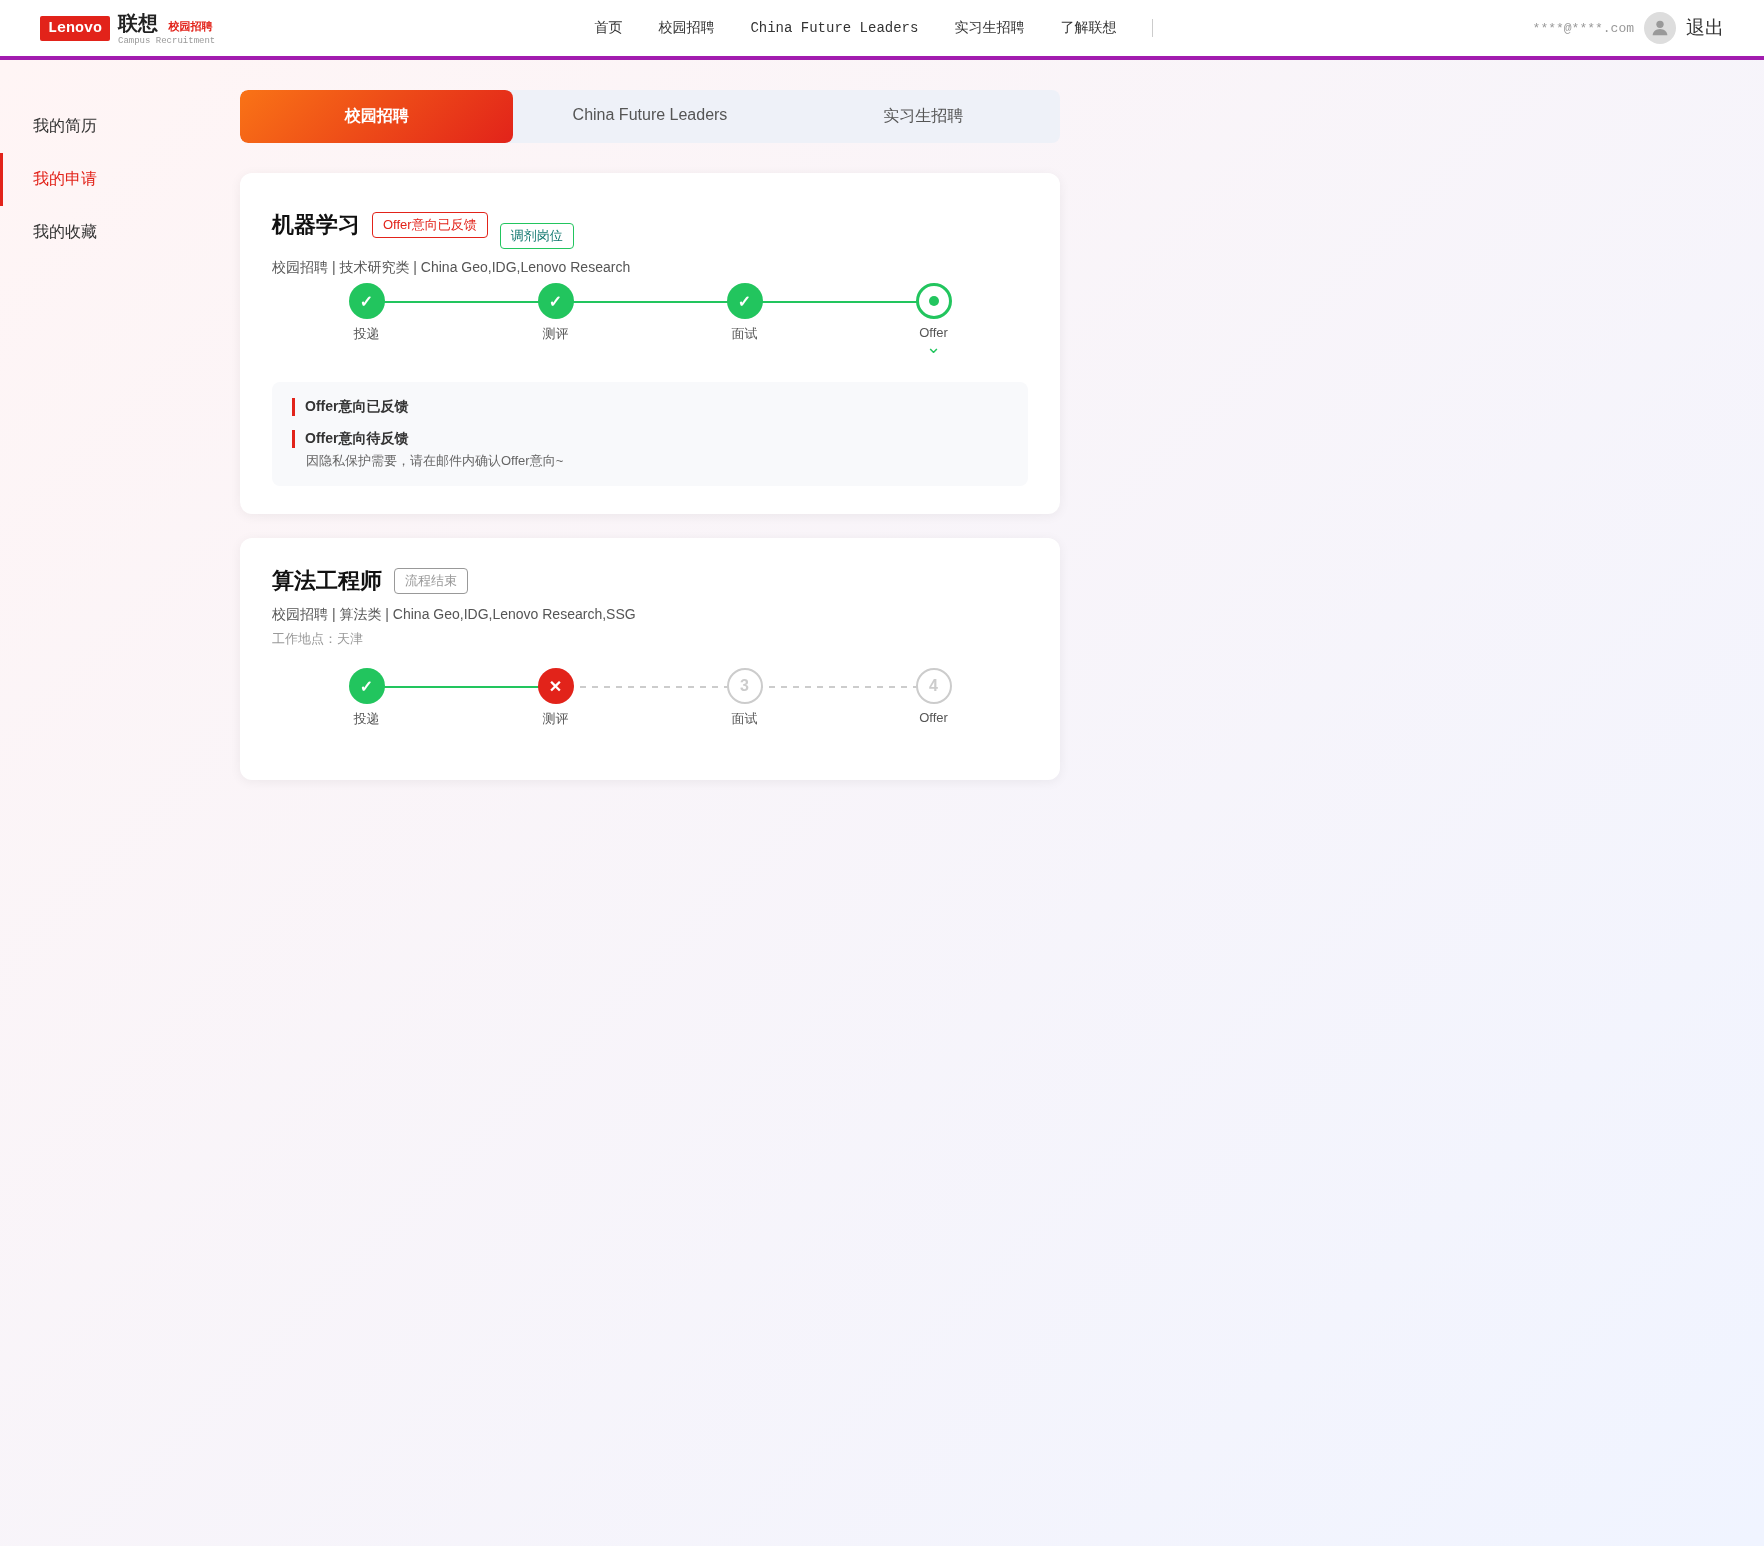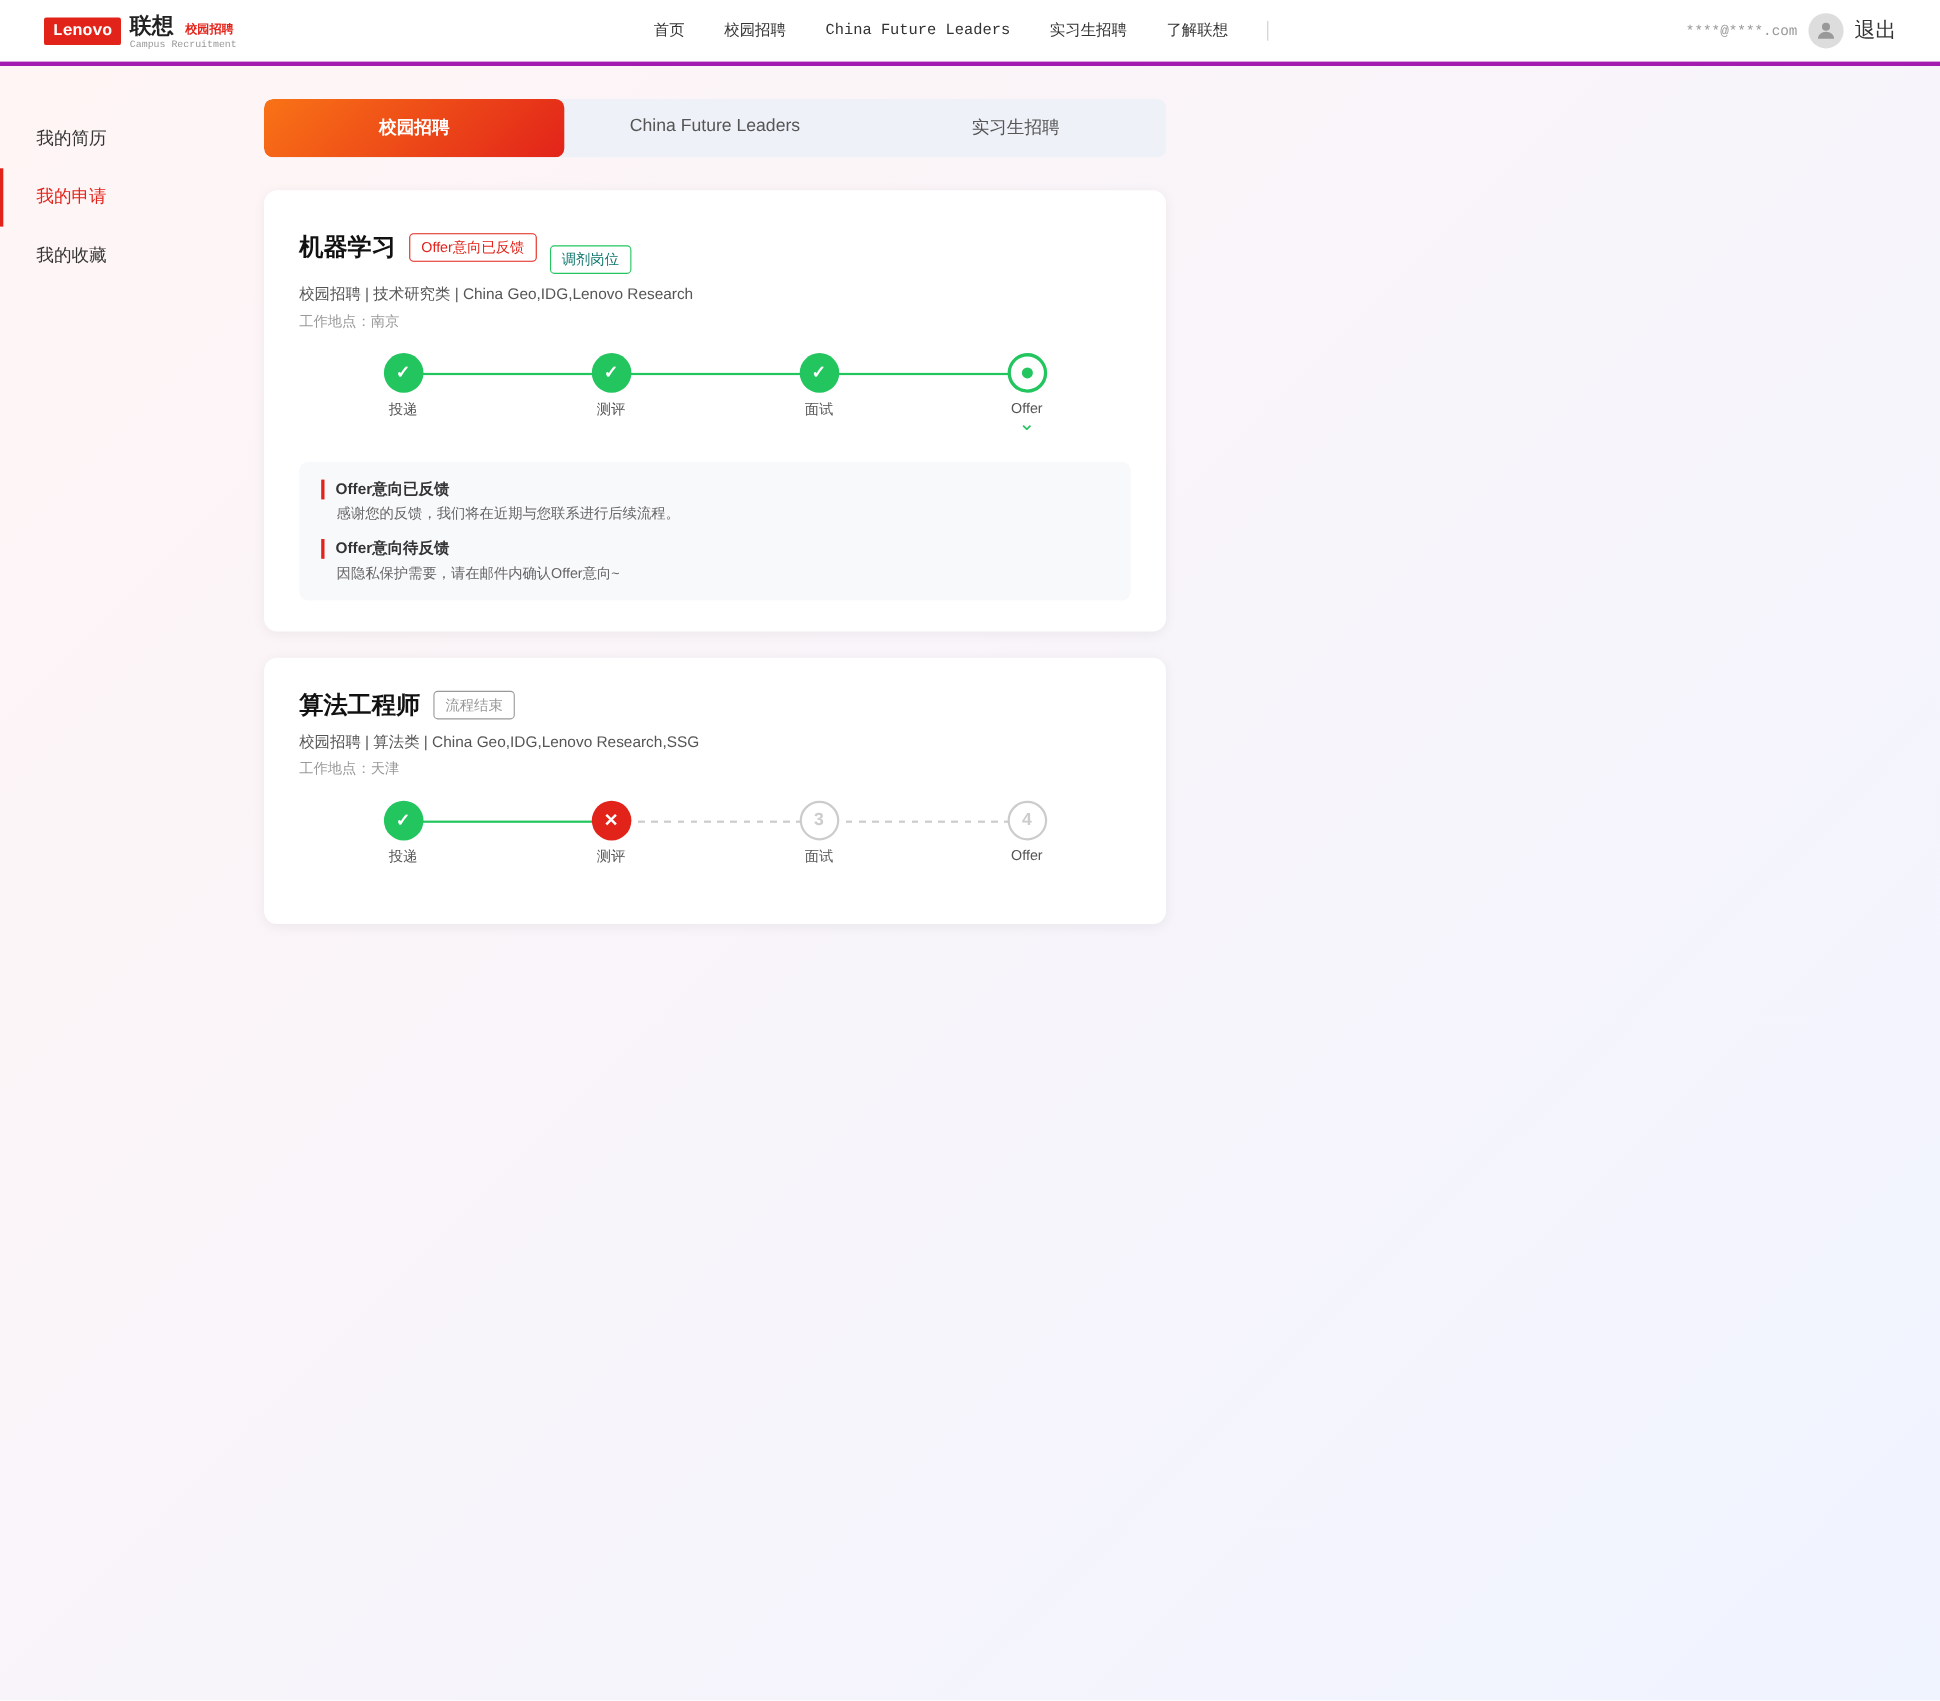--- a/index.html
+++ b/index.html
@@ -341,23 +341,20 @@
       <div class="tab-item">实习生招聘</div>
     </div>
 
     <div class="app-card">
       <div class="job-title-row">
         <span class="job-title">机器学习</span>
         <button class="tag-btn tag-offer">Offer意向已反馈</button>
         <button class="tag-btn tag-adjust">调剂岗位</button>
       </div>
       <div class="job-meta">校园招聘 | 技术研究类 | China Geo,IDG,Lenovo Research</div>
-      <div class="job-location">
-        <span>工作地点：</span><span>南京</span>
-      </div>
 
       <div class="progress-row">
 
         <div class="step-wrapper">
           <div class="step-circle step-done">
             <span class="checkmark"></span>
           </div>
           <div class="connector connector-solid" style="left:50%;width:100%;"></div>
           <span class="step-label">投递</span>
         </div>
@@ -383,21 +380,20 @@
             <span style="width:10px;height:10px;background:#22c55e;border-radius:50%;display:block;"></span>
           </div>
           <span class="step-label">Offer</span>
           <div class="chevron-down">⌄</div>
         </div>
       </div>
 
       <div class="info-section">
         <div class="info-item">
           <div class="info-item-title">Offer意向已反馈</div>
-          <div class="info-item-body">感谢您的反馈，我们将在近期与您联系进行后续流程。</div>
         </div>
         <div class="info-item">
           <div class="info-item-title">Offer意向待反馈</div>
           <div class="info-item-body">因隐私保护需要，请在邮件内确认Offer意向~</div>
         </div>
       </div>
     </div>
 
     <div class="app-card">
       <div class="job-title-row">

